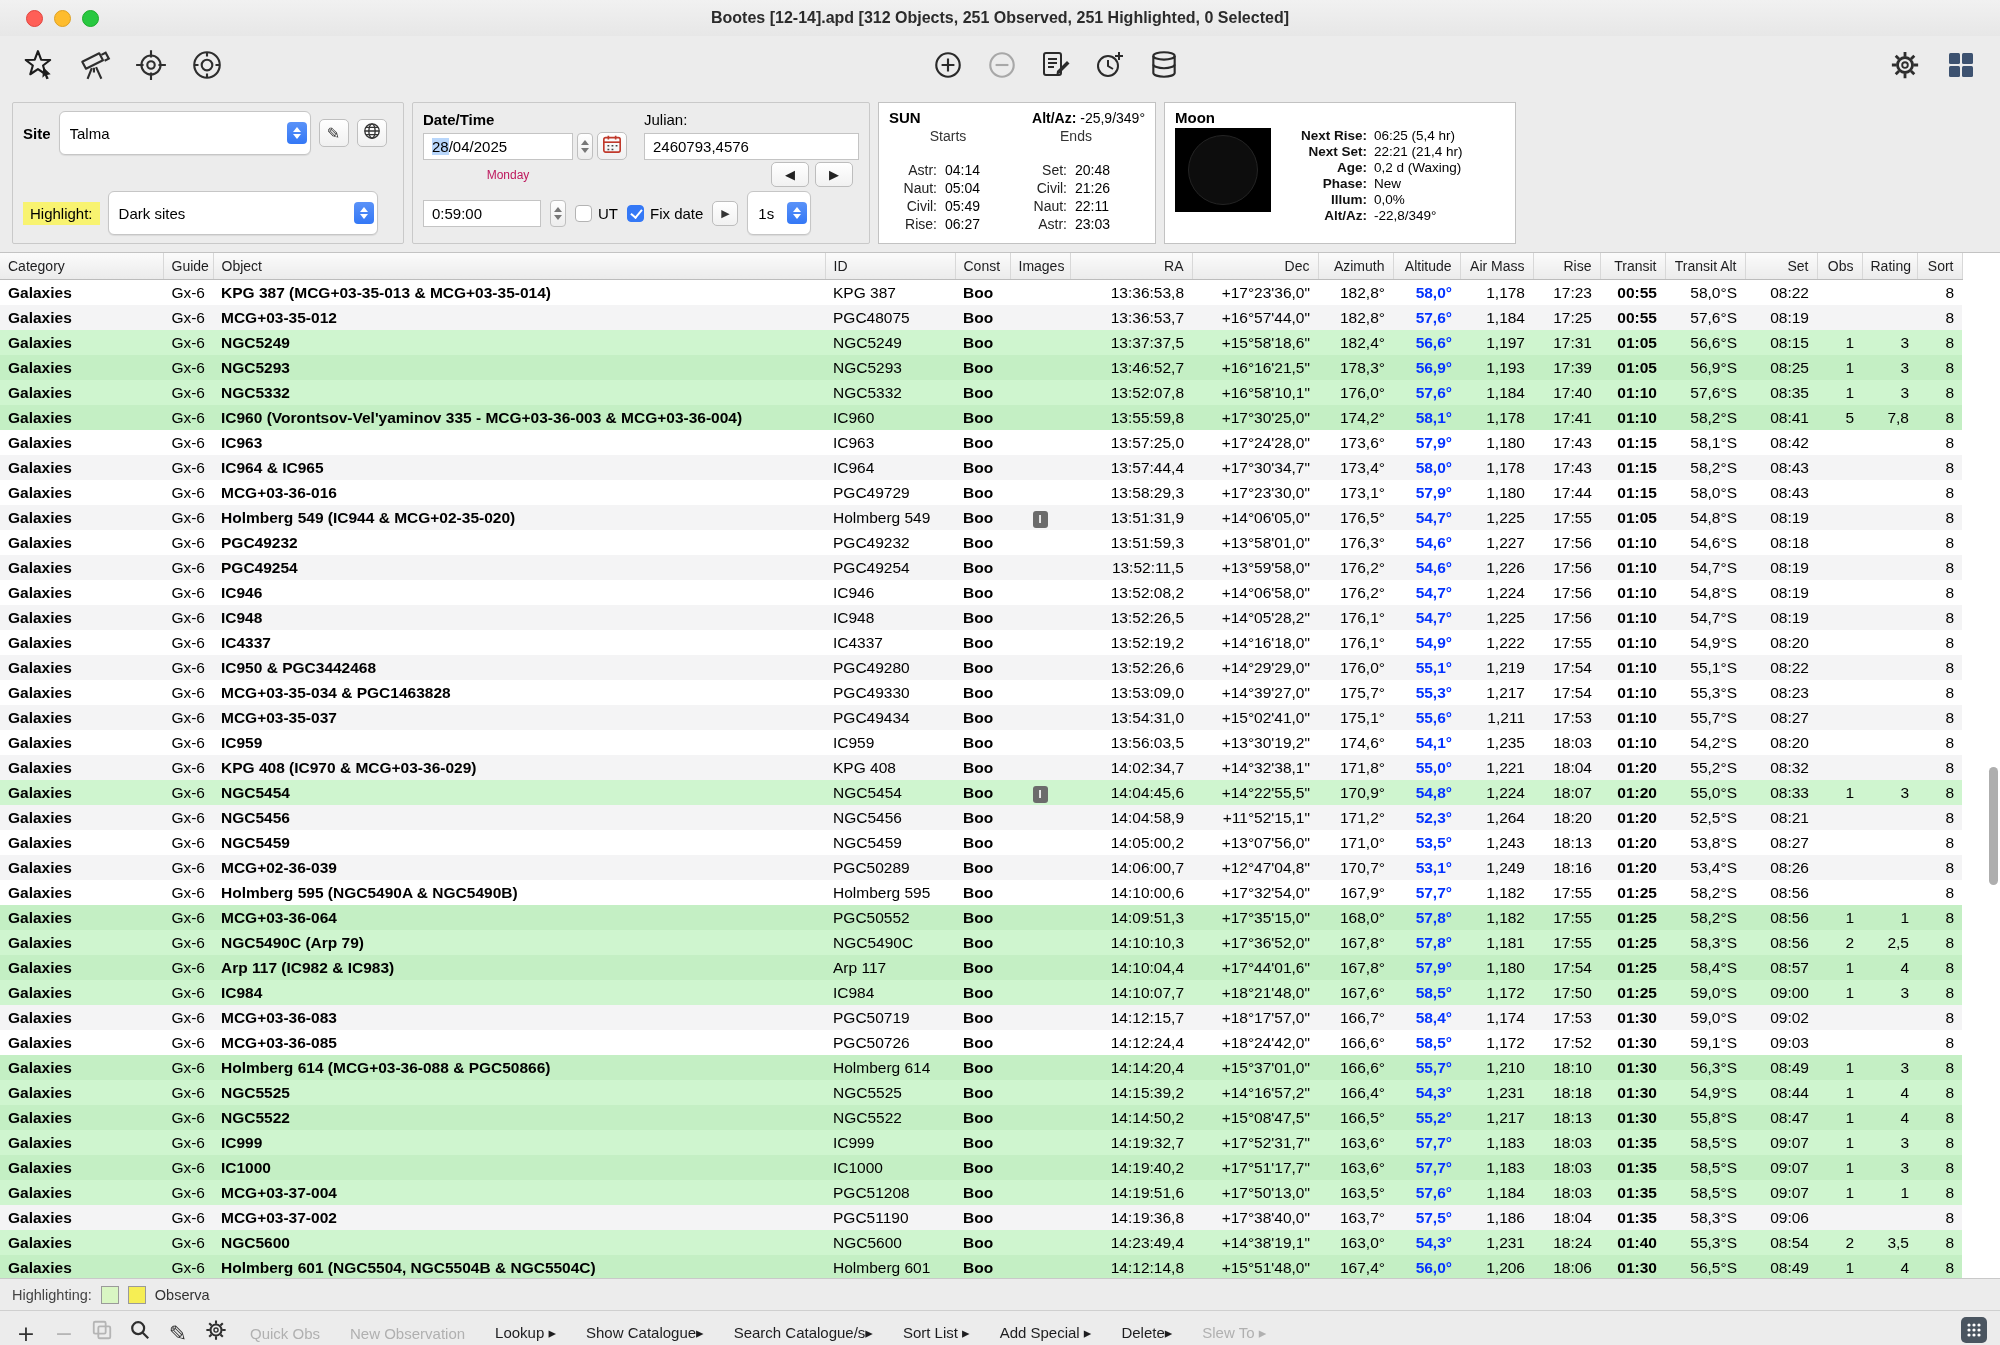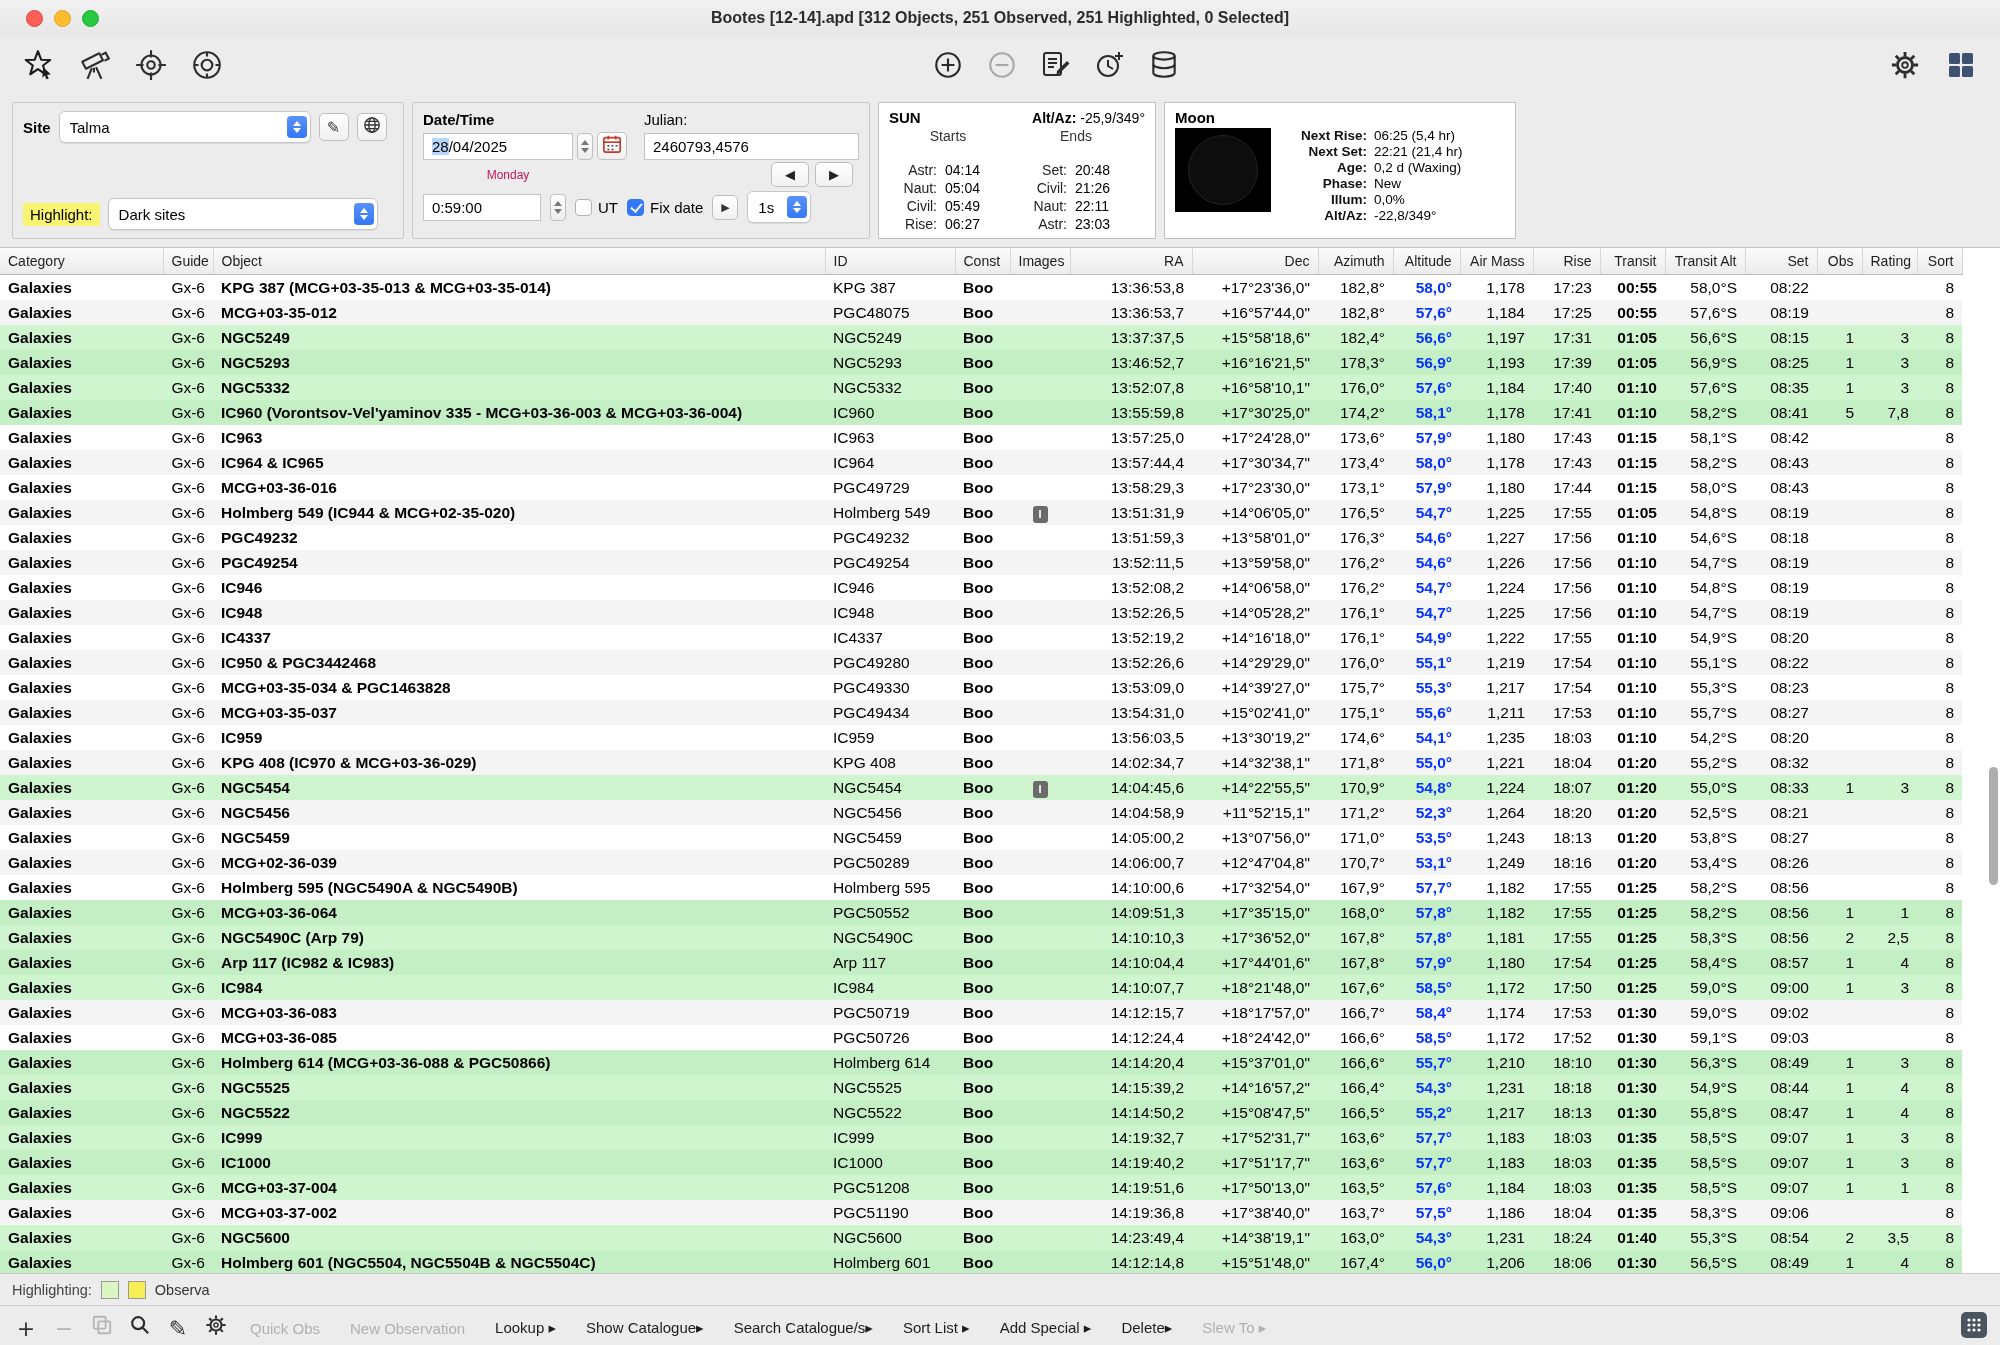--- a/index.html
+++ b/index.html
@@ -28,21 +28,21 @@
   .tb-btn { background:none; border:none; width:42px; height:44px; display:flex; align-items:center; justify-content:center; cursor:default; }
   .tb-btn svg { display:block; }
 
   
   .controls { flex:0 0 148px; display:flex; align-items:stretch; gap:8px; padding:8px 12px; background:#ececec; }
   .group { border:1px solid #c9c9c9; border-radius:2px; padding:8px 10px; display:flex; flex-direction:column; }
   .site-group { width:392px; justify-content:space-between; }
   .ctl-row { display:flex; align-items:center; gap:8px; }
   .lbl-bold { font-weight:bold; font-size:15px; }
   .lbl { font-size:15px; }
-  .popup { display:flex; align-items:center; height:32px; background:#fff; border:1px solid #c6c6c6; border-radius:6px; padding-left:10px; box-shadow:0 1px 1px rgba(0,0,0,.08); }
+  .popup { display:flex; align-items:center; height:44px; background:#fff; border:1px solid #c6c6c6; border-radius:6px; padding-left:10px; box-shadow:0 1px 1px rgba(0,0,0,.08); }
   .popup-text { flex:1; font-size:15px; white-space:nowrap; overflow:hidden; }
   .popup-chev { width:20px; height:22px; margin:0 3px; border-radius:4px; background:linear-gradient(#5a92f8,var(--accent-blue)); display:flex; flex-direction:column; align-items:center; justify-content:center; gap:2px; flex:0 0 20px; }
   .tri-up { width:0; height:0; border-left:4px solid transparent; border-right:4px solid transparent; border-bottom:5px solid #fff; }
   .tri-dn { width:0; height:0; border-left:4px solid transparent; border-right:4px solid transparent; border-top:5px solid #fff; }
   .site-popup { width:252px; }
   .hl-popup { width:270px; }
   .interval-popup { width:64px; }
   .sq-btn { width:30px; height:28px; border:1px solid #bfbfbf; border-radius:5px; background:linear-gradient(#fff,#f0f0f0); display:flex; align-items:center; justify-content:center; font-size:16px; color:#333; }
   .hl-lbl { background:var(--highlight-label-bg); padding:3px 7px; font-size:15px; }
 

